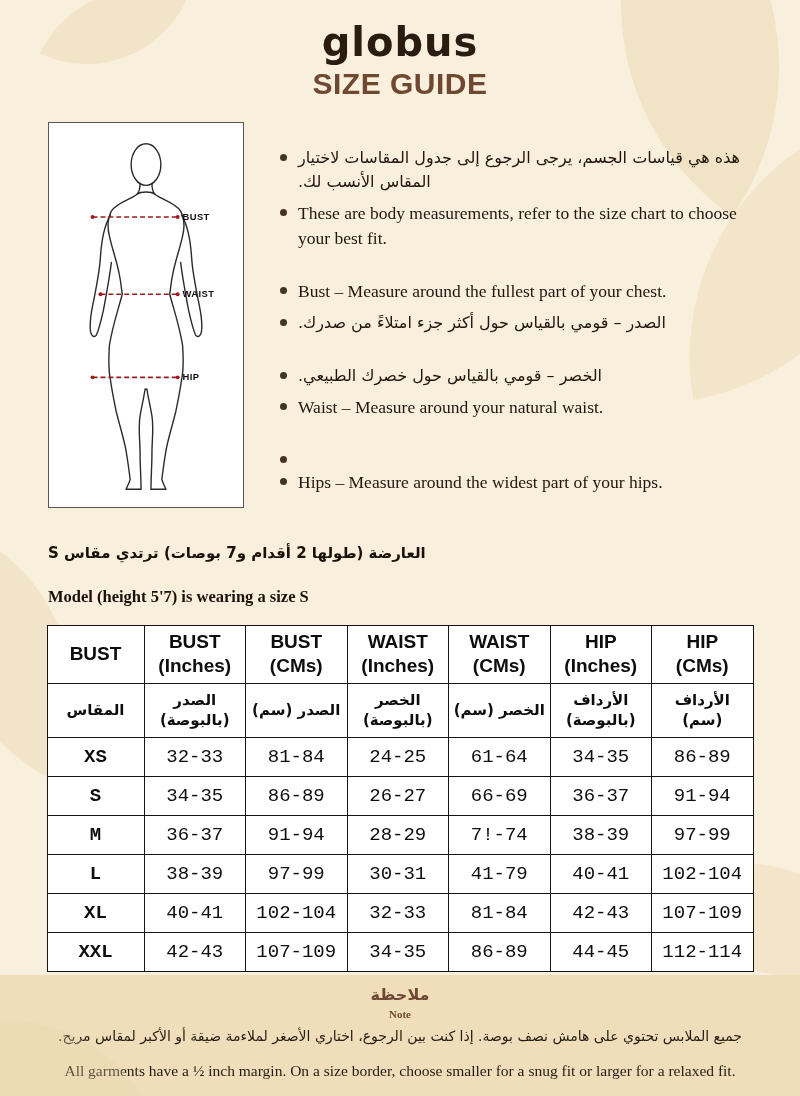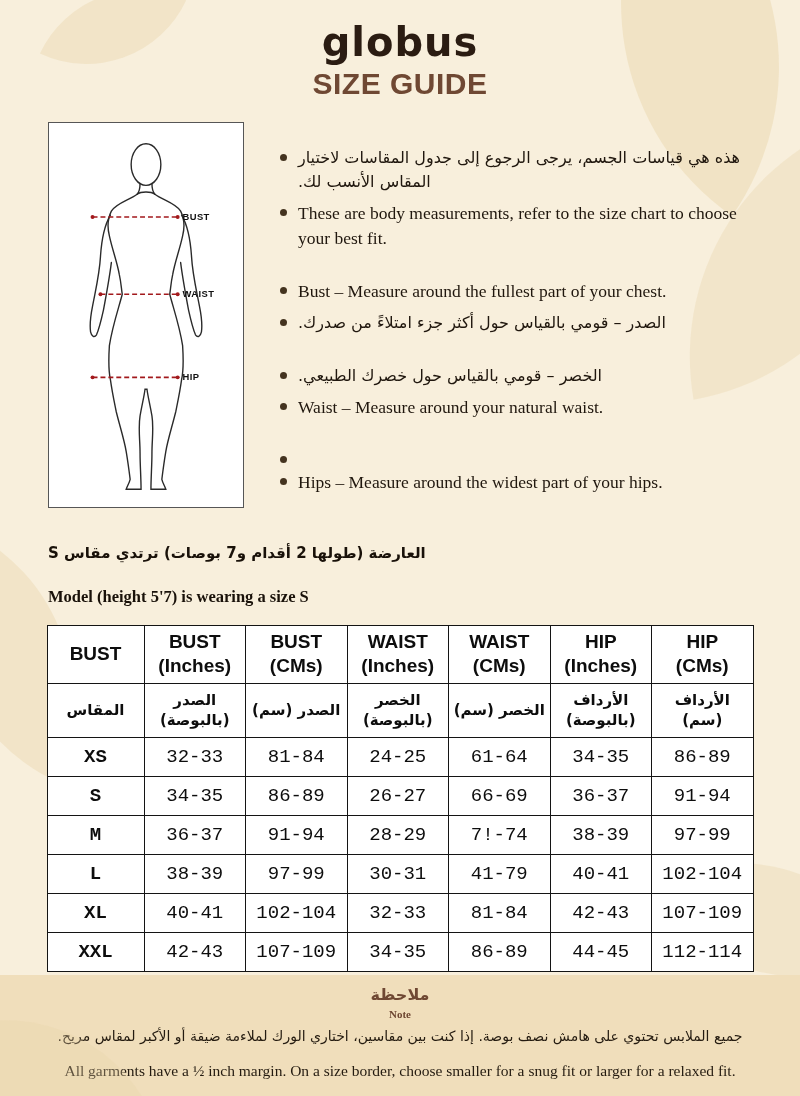--- a/index.html
+++ b/index.html
@@ -284,17 +284,17 @@
         <td>86-89</td>
         <td>44-45</td>
         <td>112-114</td>
       </tr>
     </tbody>
   </table>
 
   <footer class="note-band">
     <div class="note-title-ar" dir="rtl">ملاحظة</div>
     <div class="note-title-en">Note</div>
-    <div class="note-body-ar" dir="rtl">جميع الملابس تحتوي على هامش نصف بوصة. إذا كنت بين مقاسين، اختاري الورك لملاءمة ضيقة أو الأكبر لمقاس مريح.</div>
+    <div class="note-body-ar" dir="rtl">جميع الملابس تحتوي على هامش نصف بوصة. إذا كنت بين الرجوع، اختاري الأصغر لملاءمة ضيقة أو الأكبر لمقاس مريح.</div>
     <div class="note-body-en">All garments have a ½ inch margin. On a size border, choose smaller for a snug fit or larger for a relaxed fit.</div>
   </footer>
 
 </div>
 
 </body></html>

